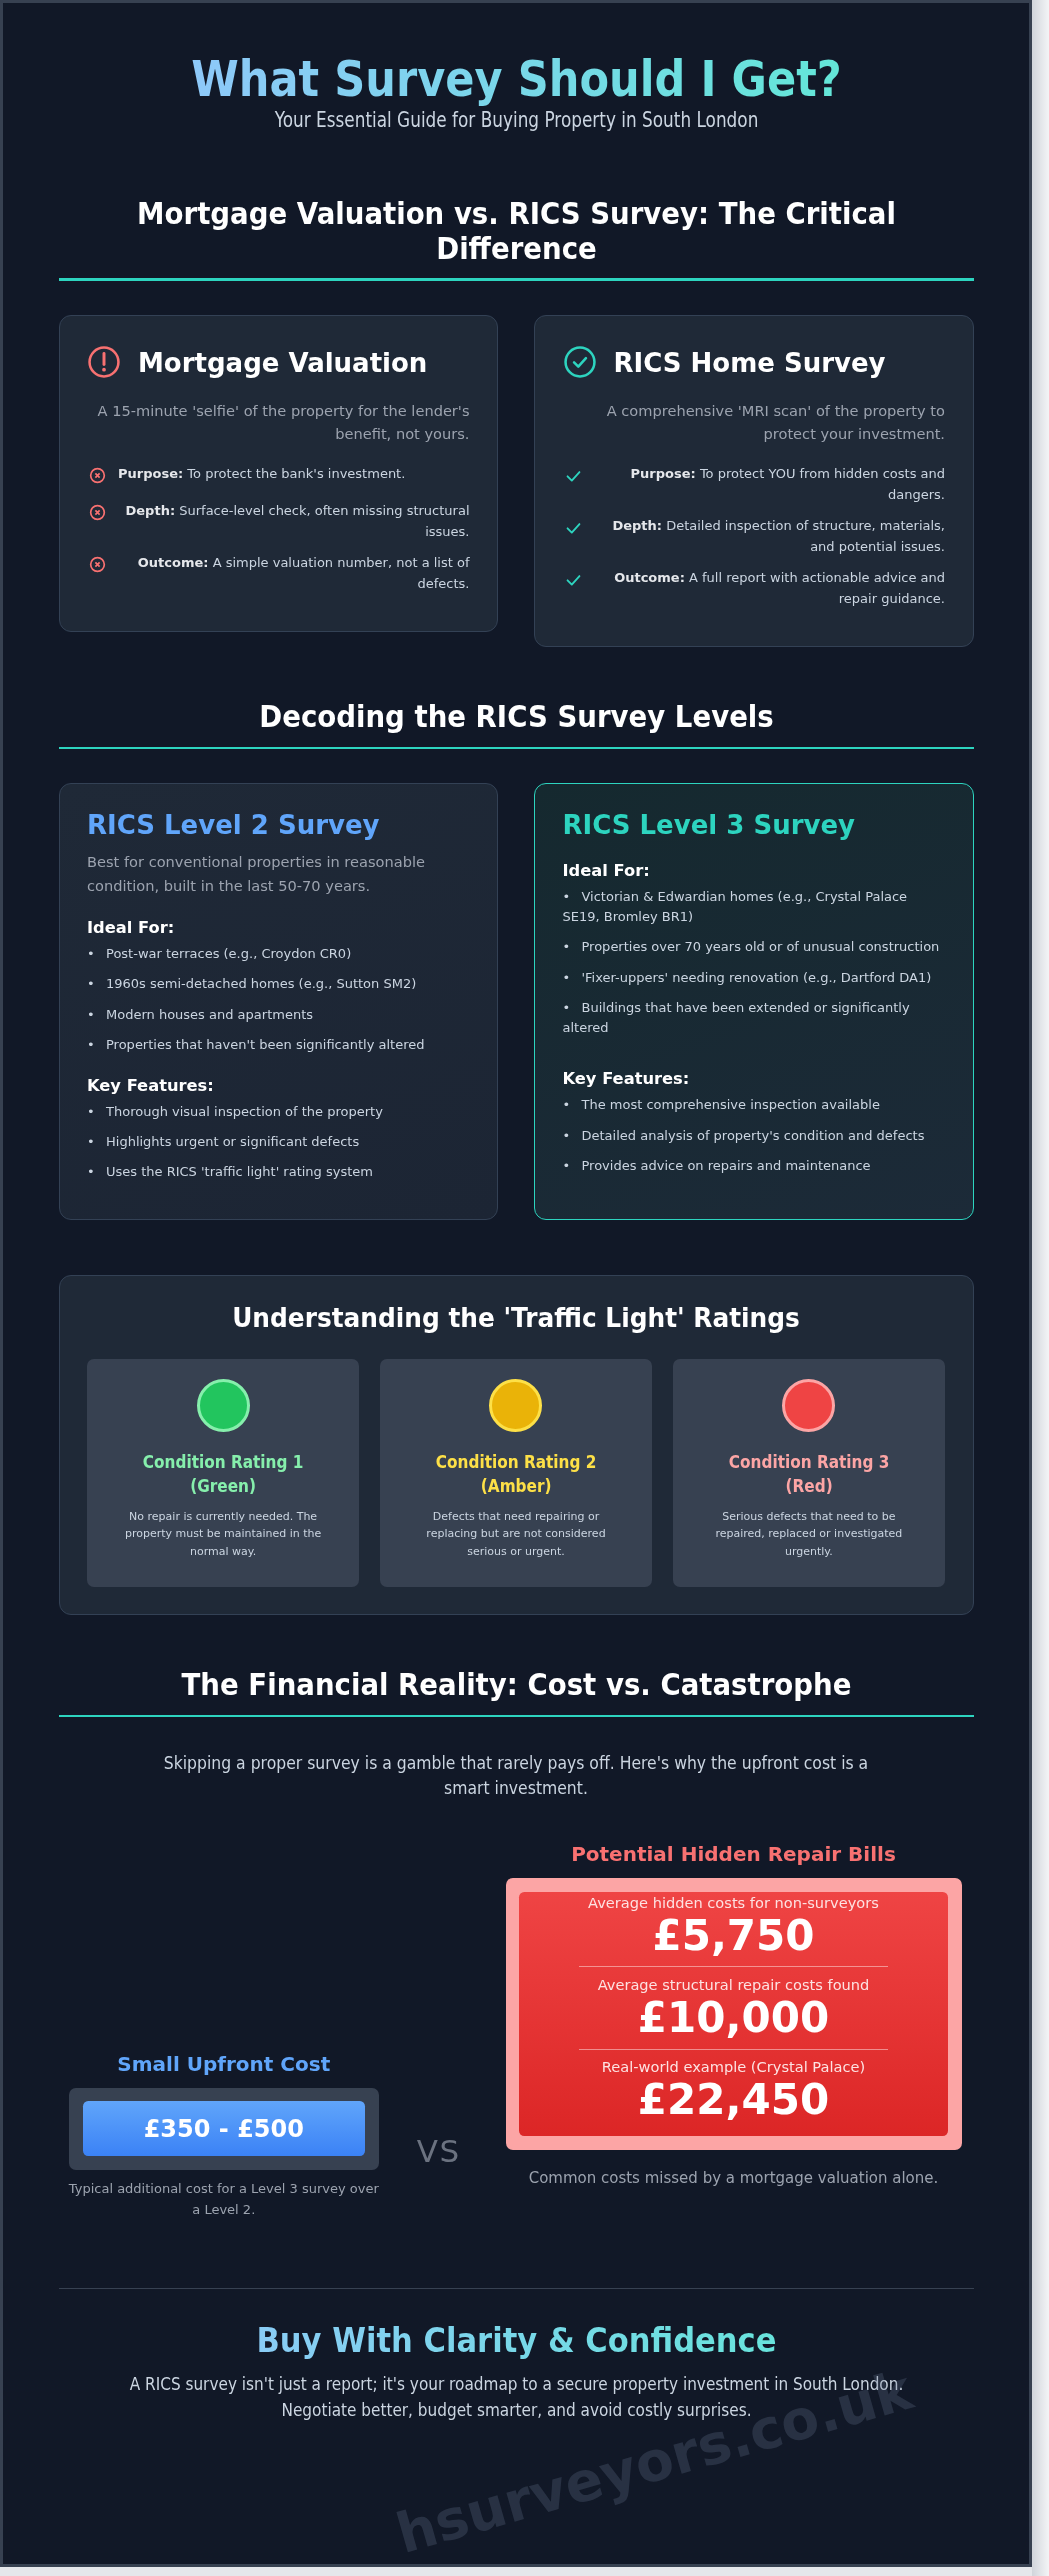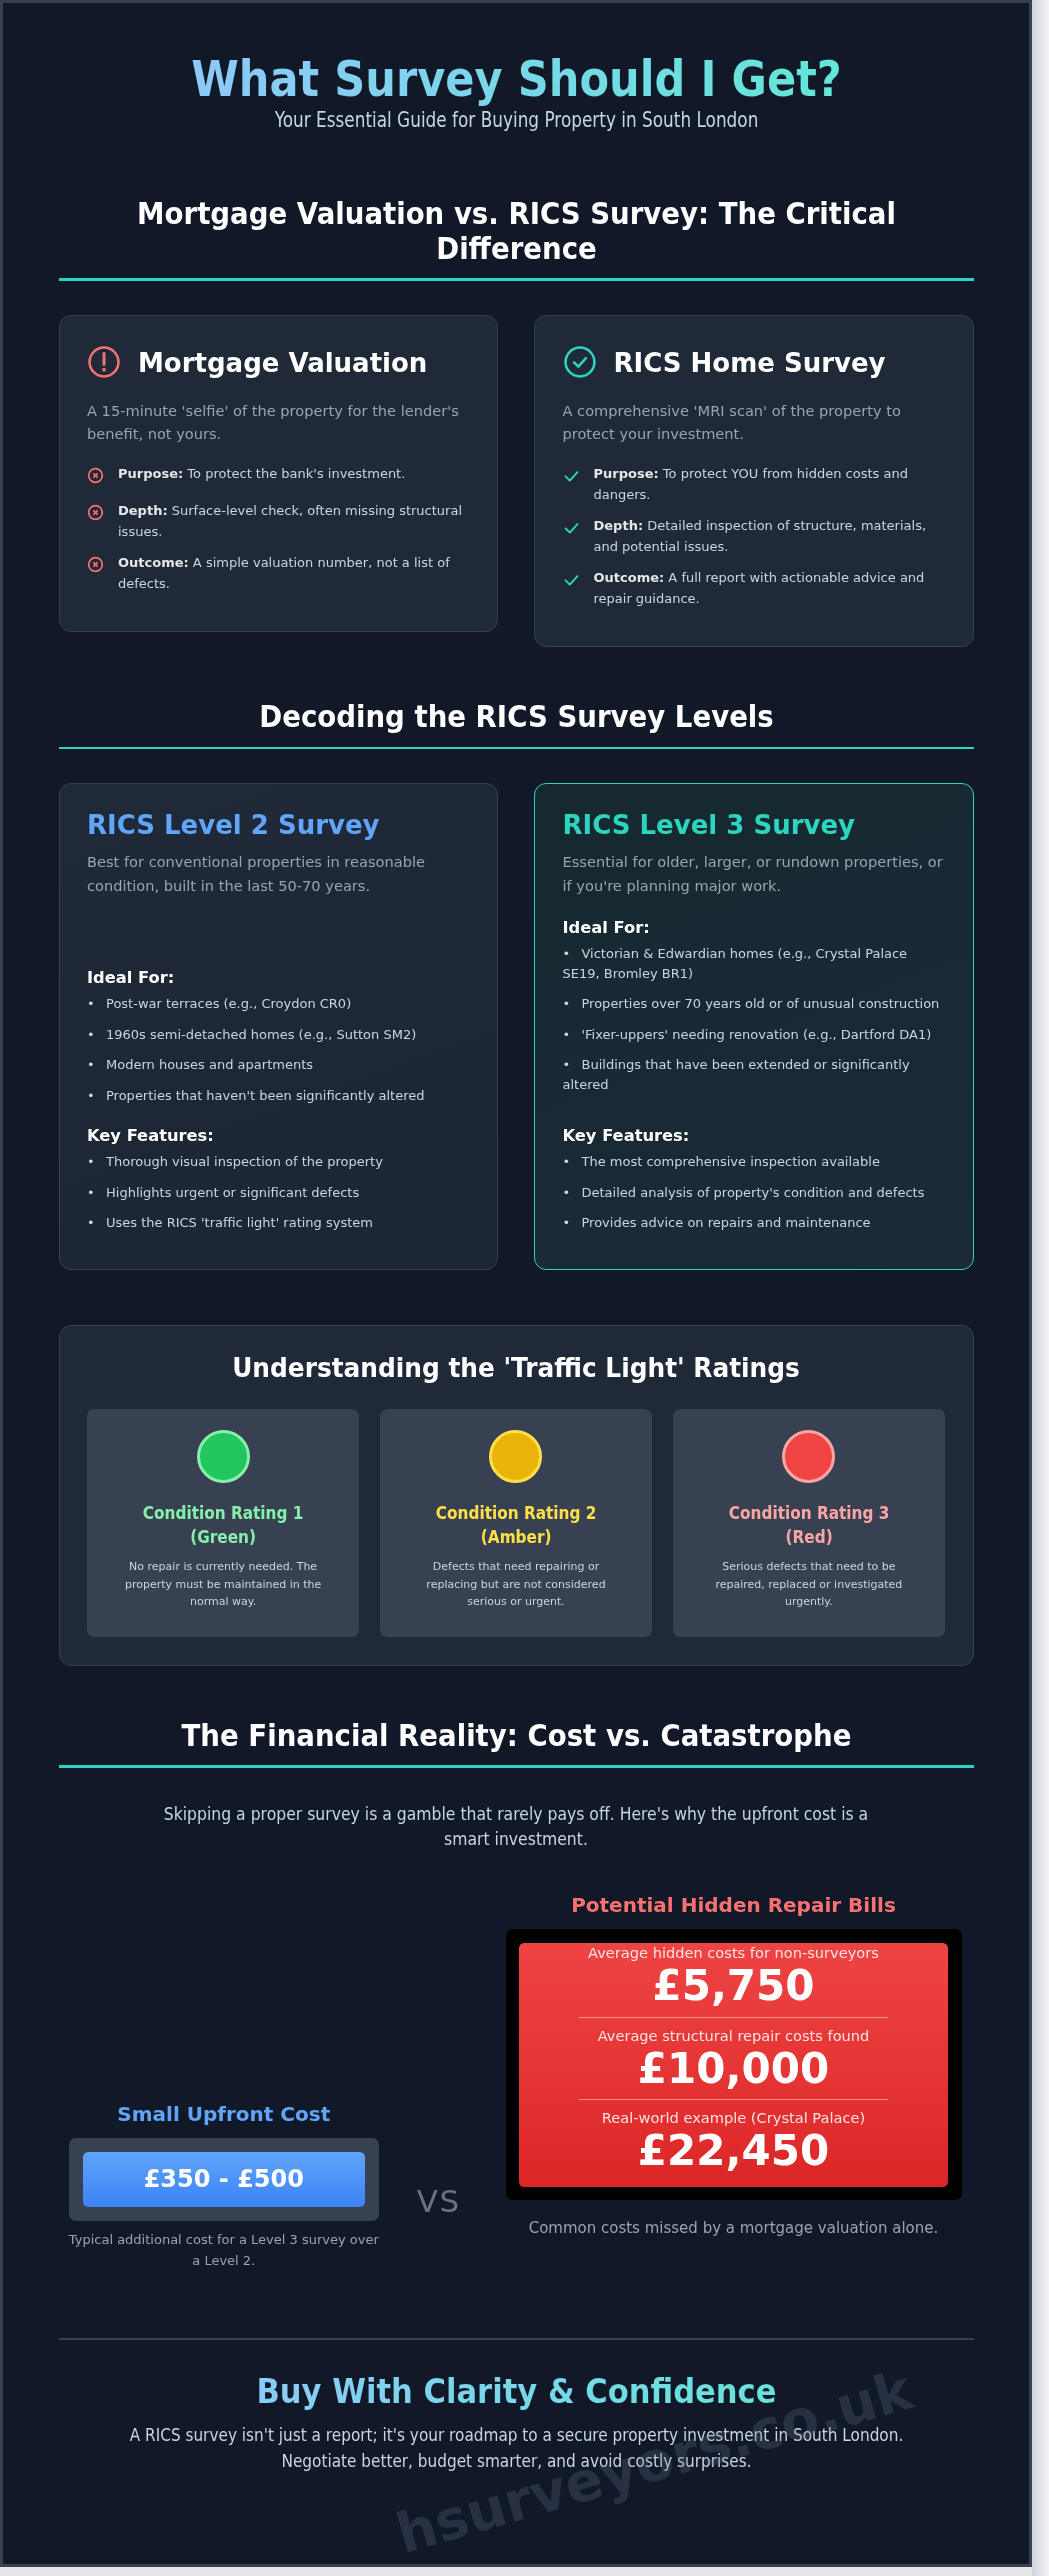--- a/index.html
+++ b/index.html
@@ -19,21 +19,21 @@
     background: linear-gradient(90deg, #93c5fd, #5eead4); -webkit-background-clip: text;
     background-clip: text; color: transparent; line-height: 1.2;
     font-family: "DejaVu Sans", sans-serif; transform: scaleX(0.88); transform-origin: center;
   }
   .hero-sub { text-align: center; font-size: 20.6px; color: #cbd5e1; margin-top: -1.7px; transform: scaleX(0.82); }
 
   .section-title { text-align: center; color: #ffffff; font-weight: bold; font-size: 30px; line-height: 1.15; transform: scaleX(0.92); }
   .section-rule { height: 2.6px; background: #2dd4bf; margin: 12px 0 0; }
 
   
-  .two-col { display: flex; gap: 36px; align-items: flex-start; }
+  .two-col { display: flex; gap: 36px; align-items: flex-start; text-align: right; }
   .card {
     background: #1f2937; border: 0.9px solid #334155; border-radius: 12px; flex: 1;
     padding: 29px 27.5px 26px;
   }
   .card-head { display: flex; align-items: center; gap: 17px; }
   .card-head .ttl { font-size: 26px; font-weight: bold; color: #fff; }
   .card-desc { color: #9ca3af; font-size: 14.6px; line-height: 1.6; margin-top: 17px; }
   .pt-list { list-style: none; margin-top: 19px; }
   .pt-list li { display: flex; gap: 12px; font-size: 13px; line-height: 1.6; color: #cbd5e1; margin-bottom: 10.3px; }
   .pt-list li b { color: #e5e7eb; }
@@ -66,21 +66,21 @@
   .fin-intro { text-align: center; color: #cbd5e1; font-size: 17px; line-height: 1.45; margin: 34px auto 0; width: 774px; transform: scaleX(0.92); }
   .fin-row { display: flex; align-items: flex-end; margin-top: 33px; height: 387px; position: relative; }
   .upfront { width: 310px; margin-left: 10.3px; text-align: center; }
   .up-lbl { color: #60a5fa; font-weight: bold; font-size: 20px; }
   .up-frame { background: #374151; border-radius: 6.9px; padding: 13.8px 13.8px; margin-top: 12px; }
   .up-bar { background: linear-gradient(180deg, #60a5fa, #3b82f6); border-radius: 5.2px; height: 55px; display: flex; align-items: center; justify-content: center; color: #fff; font-weight: bold; font-size: 24px; }
   .up-note { color: #9ca3af; font-size: 13px; line-height: 1.6; margin-top: 9px; }
   .vs { width: 120px; text-align: center; color: #6b7280; font-size: 31px; padding-bottom: 52px; letter-spacing: 1.7px; }
   .hidden { width: 456px; text-align: center; position: absolute; right: 12px; top: 0; }
   .hid-lbl { color: #f87171; font-weight: bold; font-size: 20px; margin-top: 8.6px; }
-  .hid-frame { background: #000000; border-radius: 6.9px; padding: 13.8px 13.8px; margin-top: 12px; }
+  .hid-frame { background: #fca5a5; border-radius: 6.9px; padding: 13.8px 13.8px; margin-top: 12px; }
   .hid-box { background: linear-gradient(180deg, #ef4444, #dc2626); border-radius: 5.2px; padding: 1.7px 17px 5.2px; }
   .hid-item { padding: 0 0 5.2px; }
   .hid-item + .hid-item { border-top: 0.9px solid rgba(255,255,255,0.45); margin: 0 43px; padding-top: 8.6px; }
   .hid-cap { color: #fde2e2; font-size: 14.6px; }
   .hid-val { color: #fff; font-size: 42px; font-weight: bold; line-height: 1.2; }
   .hid-note { color: #9ca3af; font-size: 15px; margin-top: 19px; }
 
   
   .foot-rule { height: 1.7px; background: #374151; margin-top: 67px; }
   .foot-title { text-align: center; font-size: 34px; font-weight: bold; margin-top: 31px;
@@ -201,21 +201,20 @@
             <ul>
               <li>Thorough visual inspection of the property</li>
               <li>Highlights urgent or significant defects</li>
               <li>Uses the RICS 'traffic light' rating system</li>
             </ul>
           </div>
         </div>
 
         <div class="lvl lvl3">
           <div class="lt">RICS Level 3 Survey</div>
-          <p class="ld">Essential for older, larger, or rundown properties, or if you're planning major work.</p>
           <h4>Ideal For:</h4>
           <ul>
             <li>Victorian &amp; Edwardian homes (e.g., Crystal Palace SE19, Bromley BR1)</li>
             <li>Properties over 70 years old or of unusual construction</li>
             <li>'Fixer-uppers' needing renovation (e.g., Dartford DA1)</li>
             <li>Buildings that have been extended or significantly altered</li>
           </ul>
           <h4>Key Features:</h4>
           <ul>
             <li>The most comprehensive inspection available</li>

